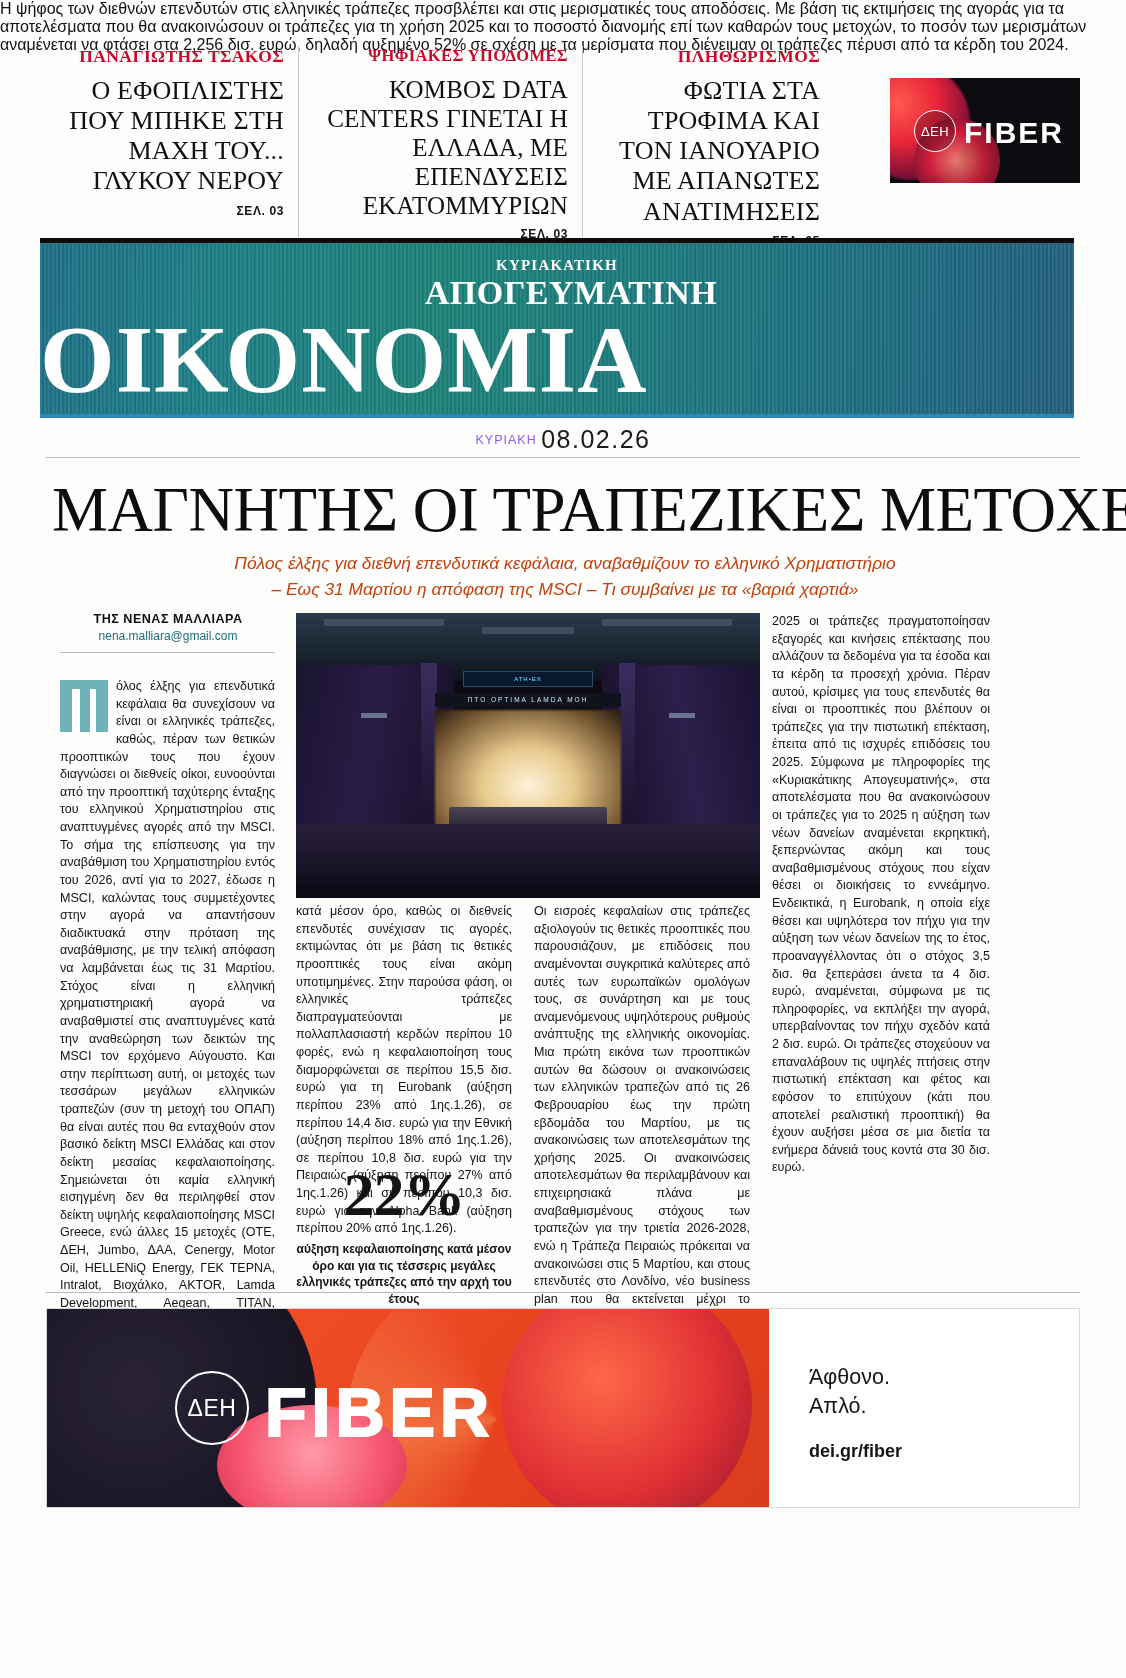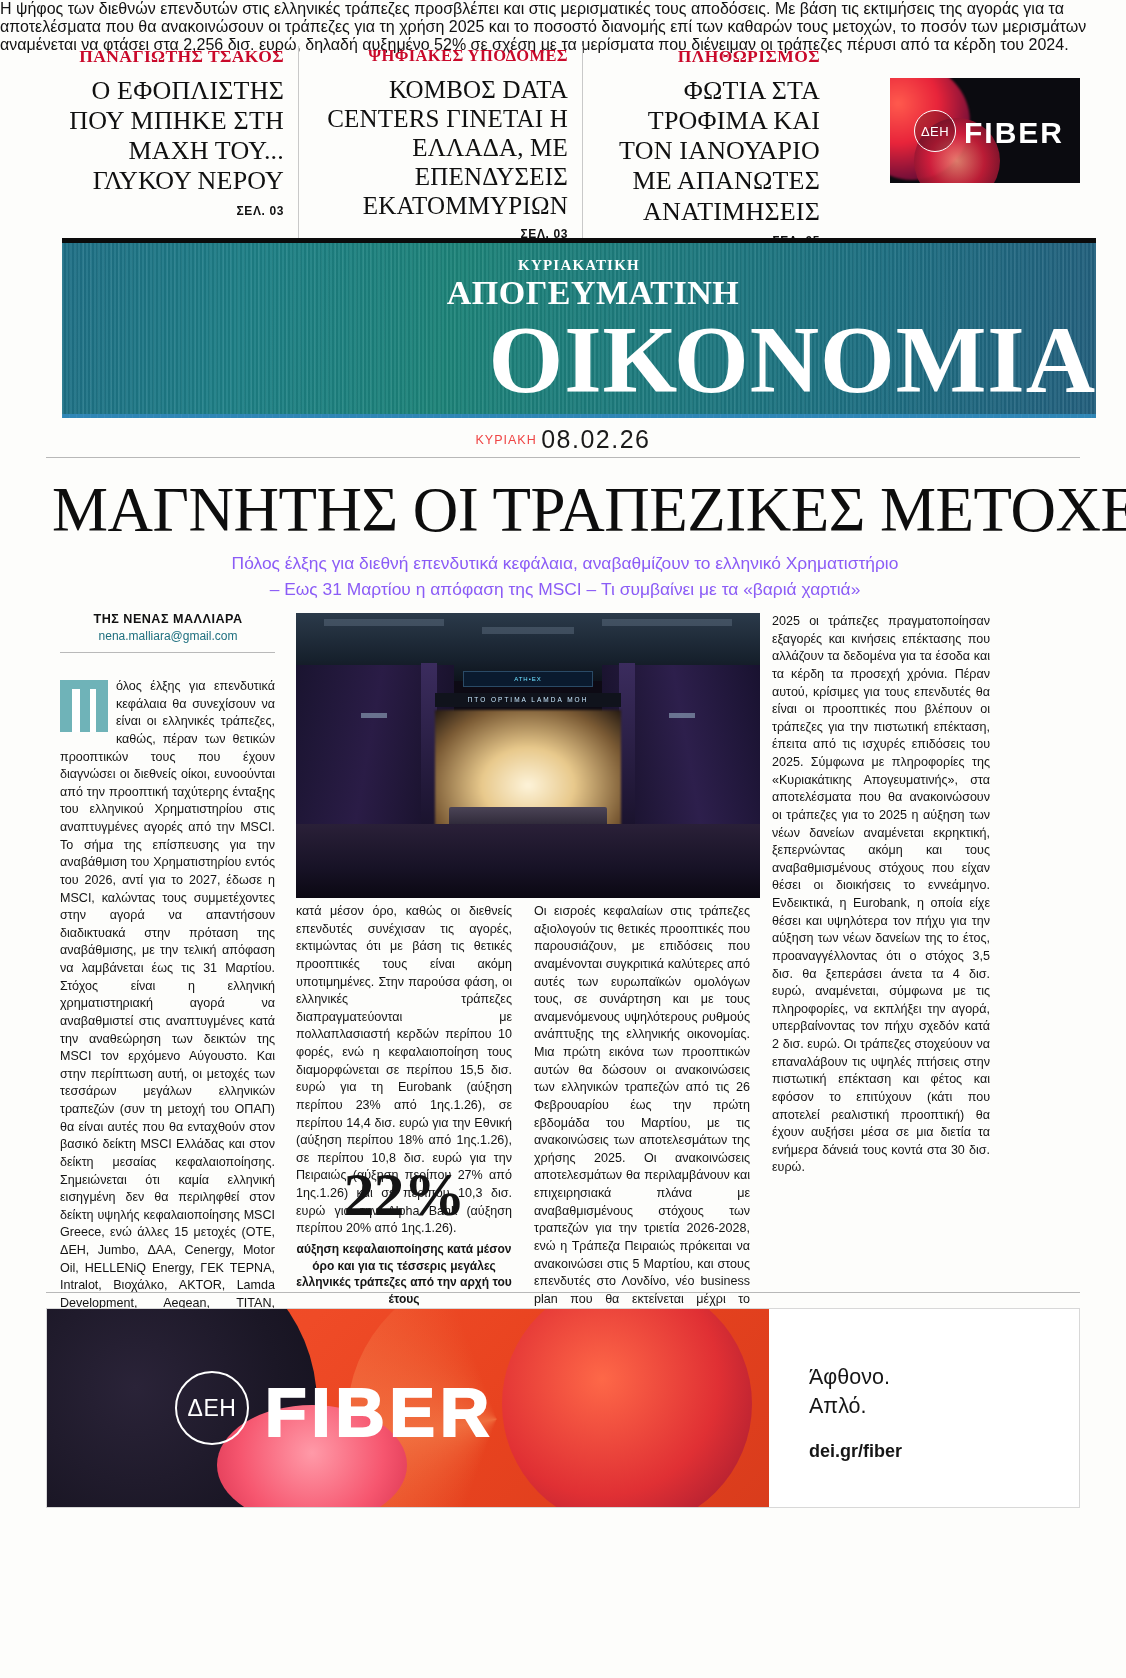--- a/index.html
+++ b/index.html
@@ -67,21 +67,21 @@
     color:#fff; font-size:13px; letter-spacing:.5px; z-index:3;
     background:rgba(10,8,14,.25);
   }
   .ad-top .fiber-word {
     position:absolute; left:74px; top:38px; z-index:3;
     color:#fff; font-size:30px; font-weight:bold; letter-spacing:2px;
   }
 
   
   .masthead {
-    position:absolute; left:62px; top:238px; width:1034px; height:180px;
+    position:absolute; left:40px; top:238px; width:1034px; height:180px;
     background:
       repeating-linear-gradient(90deg, rgba(255,255,255,.055) 0 2px, rgba(0,0,0,.05) 2px 4px),
       linear-gradient(100deg, #1f6f86 0%, #1d7f86 18%, #1c8378 38%, #1d7a7e 58%, #1d6f82 78%, #235f7d 100%);
     border-top:5px solid #0b0b0b;
     overflow:hidden;
   }
   .masthead:after {
     content:""; position:absolute; inset:0;
     background:repeating-linear-gradient(90deg, rgba(255,255,255,.045) 0 1px, transparent 1px 7px);
     pointer-events:none;
@@ -90,58 +90,58 @@
     position:relative; z-index:2; text-align:center; color:#fff;
     font-family:"Liberation Serif", serif; font-weight:bold;
     font-size:15px; letter-spacing:1.2px; margin-top:14px;
   }
   .mh-sub {
     position:relative; z-index:2; text-align:center; color:#fff;
     font-family:"Liberation Serif", serif; font-weight:bold;
     font-size:34px; letter-spacing:.5px; line-height:1; margin-top:2px;margin-left:28px;
   }
   .mh-title {
-    position:relative; z-index:2; text-align:right; color:#fff;
+    position:relative; z-index:2; text-align:left; color:#fff;
     font-family:"Liberation Serif", serif; font-weight:bold;
     font-size:96px; line-height:1; letter-spacing:1px; margin-top:2px;
   }
   .mh-bottom-rule {
     position:absolute; left:0; bottom:0; width:100%; height:4px;
     background:#2f86b6;
   }
 
   
   .dateline {
     position:absolute; left:46px; top:425px; width:1034px;
     text-align:center;
     font-family:"Liberation Sans", sans-serif;
   }
   .dateline .dl-day {
-    font-size:12.5px; letter-spacing:1px; color:#ef4444; vertical-align:middle;margin-top:27px;
+    font-size:12.5px; letter-spacing:1px; color:#8b5cf6; vertical-align:middle;margin-top:27px;
   }
   .dateline .dl-date {
     font-size:25px; letter-spacing:1.5px; color:#1a1a1a; vertical-align:middle;
   }
   .rule-thin {
     position:absolute; left:46px; top:457px; width:1034px; height:1px;
     background:#b8b8b8;
   }
 
   
   .headline {
     position:absolute; left:52px; top:478px; width:1025px;
     font-family:"Liberation Serif", serif;
     font-size:63px; line-height:1.02; letter-spacing:-.5px;
     color:#0d0d0d; text-align:center; white-space:nowrap;
   }
   .subhead {
     position:absolute; left:150px; top:550px; width:830px;
-    text-align:center; color:#8b5cf6;
+    text-align:center; color:#c2410c;
     font-family:"Liberation Sans", sans-serif;
-    font-size:17.4px; line-height:1.5;
+    font-style:italic; font-size:17.4px; line-height:1.5;
   }
 
   
   .byline {
     position:absolute; left:68px; top:612px; width:200px; text-align:center;
   }
   .byline-name {
     font-size:12.6px; font-weight:bold; letter-spacing:.5px; color:#111;
   }
   .byline-mail {

